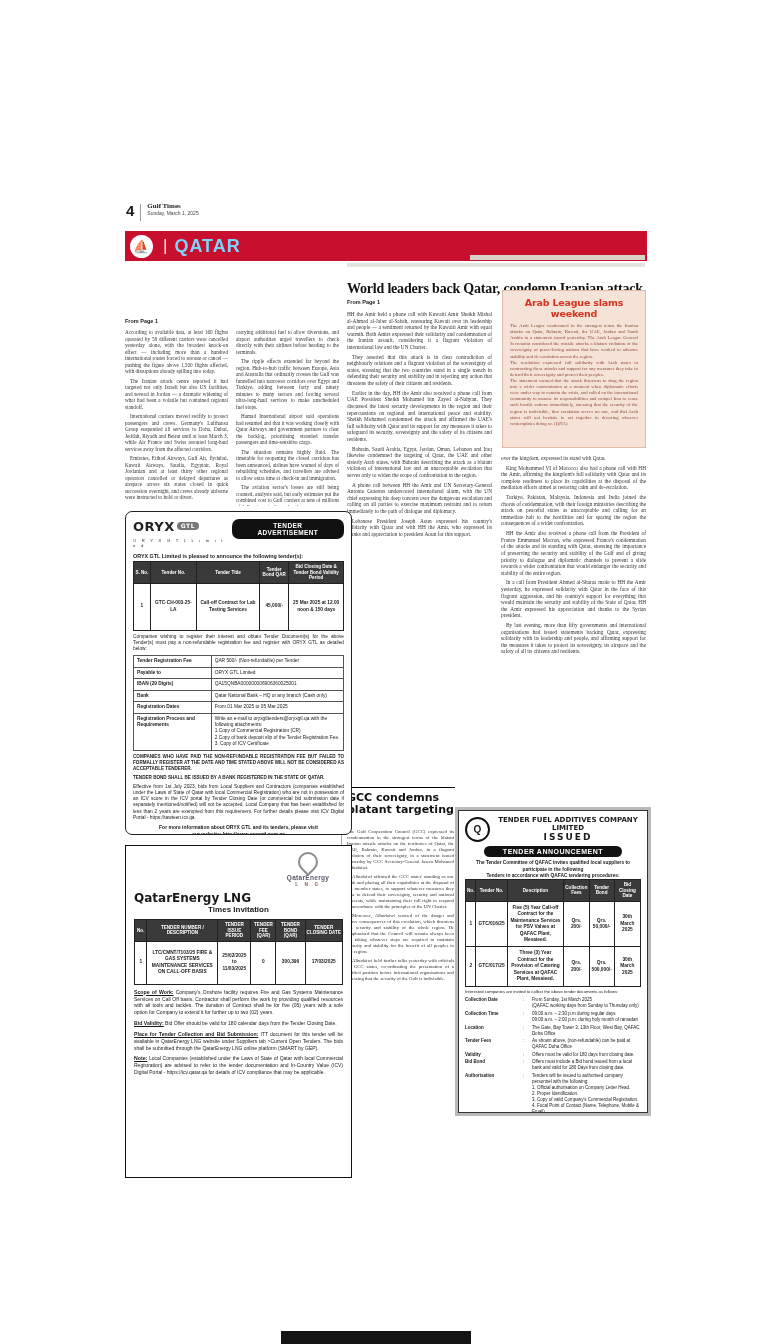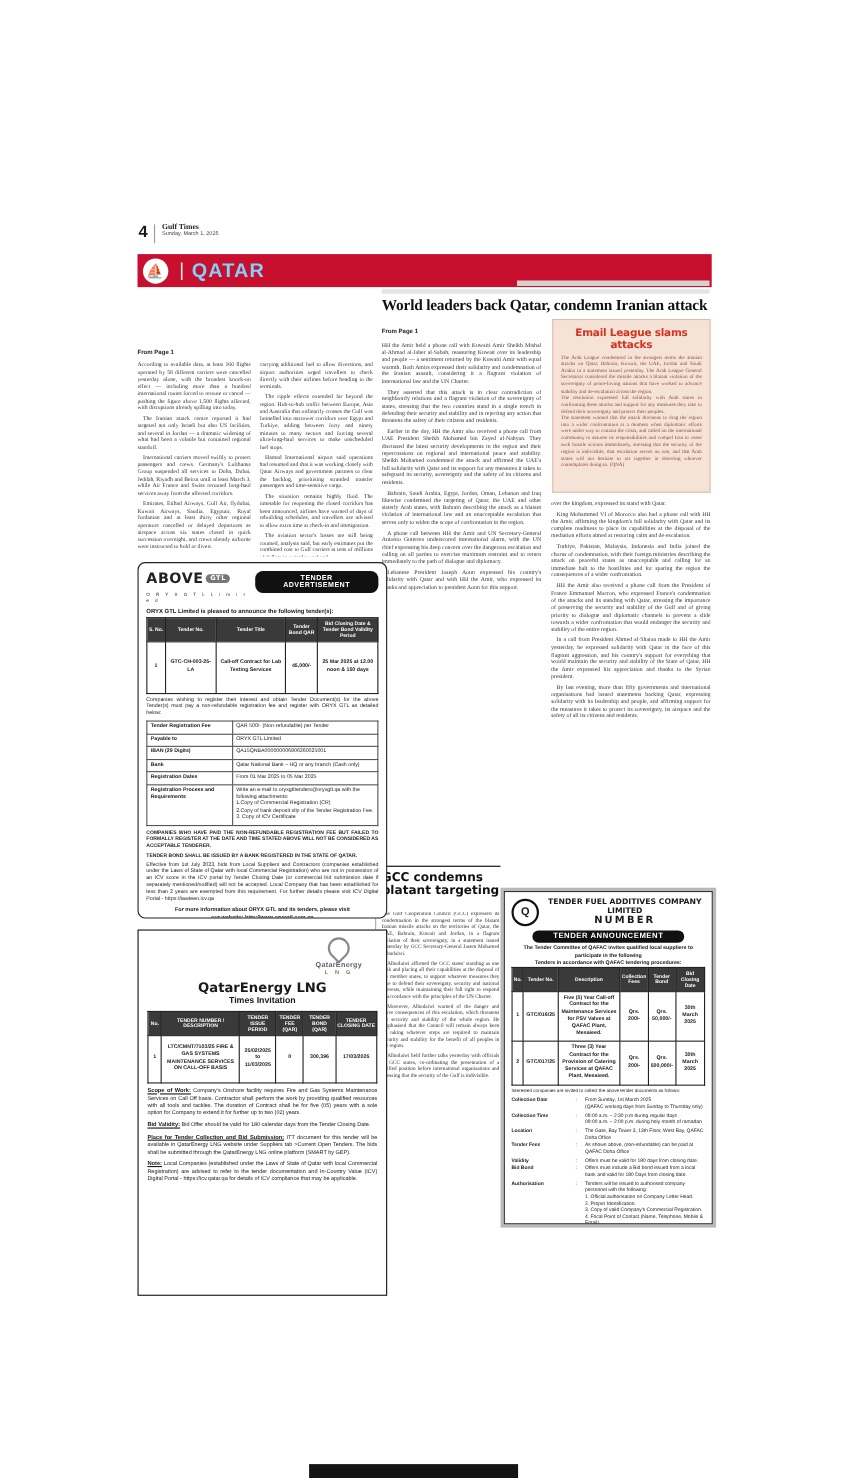--- a/index.html
+++ b/index.html
@@ -31,21 +31,21 @@
   .bodycol p{margin:0 0 3px 0;text-indent:5px;}
   .bodycol p:first-child{text-indent:0;}
 
   .atk-byline{left:125px;top:318px;}
   .atk-c1{left:125px;top:329px;width:103px;height:177px;}
   .atk-c2{left:236px;top:329px;width:103px;height:177px;}
 
   
   .bar1{left:470px;top:255px;width:175px;height:5px;background:#d6d2c9;}
   .bar2{left:347px;top:263px;width:298px;height:4px;background:#e6e4de;}
-  .hl2{left:347px;top:271px;width:300px;font-family:"Liberation Serif",serif;font-size:14px;
+  .hl2{left:347px;top:281px;width:300px;font-family:"Liberation Serif",serif;font-size:14px;
        font-weight:bold;color:#111;letter-spacing:-0.2px;}
   .wl-byline{left:347px;top:299px;}
   .wl-c1{left:347px;top:311px;width:145px;height:471px;font-size:5.3px;}
   .wl-c2{left:501px;top:455px;width:145px;height:327px;font-size:5.3px;}
 
   
   .arab-box{left:502px;top:290px;width:144px;height:158px;background:#f6e3d8;border:1px solid #e2bca9;
             box-sizing:border-box;padding:6px 7px;overflow:hidden;}
   .arab-title{color:#d5321f;font-weight:800;font-size:9.5px;text-align:center;margin:0 0 4px 0;
               font-family:"DejaVu Sans",sans-serif;letter-spacing:-0.2px;}
@@ -83,21 +83,21 @@
   .kv td:first-child{width:37%;font-weight:bold;}
   .capsp{font-size:4.6px;font-weight:bold;line-height:1.3;margin:3px 0;text-align:justify;}
   .oryx-footer{font-size:5px;font-weight:bold;text-align:center;line-height:1.4;margin-top:3px;}
 
   
   .qe-box{left:125px;top:845px;width:227px;height:333px;border:1.5px solid #111;padding:6px 8px;}
   .qe-logo{display:flex;flex-direction:column;align-items:center;margin-left:auto;width:70px;}
   .qe-drop{width:16px;height:16px;border:2px solid #8a8a8a;border-radius:50% 50% 50% 0;transform:rotate(-45deg);margin-bottom:2px;}
   .qe-name{font-size:6.5px;font-weight:bold;color:#5a5a6e;letter-spacing:0.3px;}
   .qe-lng{font-size:5px;font-weight:bold;color:#8a6a5a;letter-spacing:2.5px;}
-  .qe-title{text-align:center;font-size:12px;font-weight:800;margin-top:4px;font-family:"DejaVu Sans",sans-serif;}
+  .qe-title{text-align:left;font-size:12px;font-weight:800;margin-top:4px;font-family:"DejaVu Sans",sans-serif;}
   .qe-sub{text-align:center;font-size:8px;font-weight:bold;margin-bottom:5px;}
   .qe-sec{font-size:5px;line-height:1.35;text-align:justify;margin:4px 0;}
   .qe-sec b{text-decoration:underline;font-size:5.2px;}
 
   
   .qafac-box{left:458px;top:810px;width:190px;height:303px;border:1px solid #333;
              box-shadow:0 0 0 3px #b9b9b9;padding:5px 6px;}
   .qafac-head{display:flex;align-items:center;gap:5px;}
   .qafac-logo{width:21px;height:21px;border:2.5px solid #111;border-radius:50%;display:flex;
               align-items:center;justify-content:center;font-weight:800;font-size:10px;flex:0 0 auto;}
@@ -157,21 +157,21 @@
   <div class="abs bodycol wl-c1">
     <p>HH the Amir held a phone call with Kuwaiti Amir Sheikh Mishal al-Ahmad al-Jaber al-Sabah, reassuring Kuwait over its leadership and people — a sentiment returned by the Kuwaiti Amir with equal warmth. Both Amirs expressed their solidarity and condemnation of the Iranian assault, considering it a flagrant violation of international law and the UN Charter.</p>
     <p>They asserted that this attack is in clear contradiction of neighbourly relations and a flagrant violation of the sovereignty of states, stressing that the two countries stand in a single trench in defending their security and stability and in rejecting any action that threatens the safety of their citizens and residents.</p>
     <p>Earlier in the day, HH the Amir also received a phone call from UAE President Sheikh Mohamed bin Zayed al-Nahyan. They discussed the latest security developments in the region and their repercussions on regional and international peace and stability. Sheikh Mohamed condemned the attack and affirmed the UAE's full solidarity with Qatar and its support for any measures it takes to safeguard its security, sovereignty and the safety of its citizens and residents.</p>
     <p>Bahrain, Saudi Arabia, Egypt, Jordan, Oman, Lebanon and Iraq likewise condemned the targeting of Qatar, the UAE and other sisterly Arab states, with Bahrain describing the attack as a blatant violation of international law and an unacceptable escalation that serves only to widen the scope of confrontation in the region.</p>
     <p>A phone call between HH the Amir and UN Secretary-General Antonio Guterres underscored international alarm, with the UN chief expressing his deep concern over the dangerous escalation and calling on all parties to exercise maximum restraint and to return immediately to the path of dialogue and diplomacy.</p>
     <p>Lebanese President Joseph Aoun expressed his country's solidarity with Qatar and with HH the Amir, who expressed its thanks and appreciation to president Aoun for this support.</p>
   </div>
 
   <div class="abs arab-box">
-    <div class="arab-title">Email League slams attacks</div>
+    <div class="arab-title">Arab League slams weekend</div>
     <div class="arab-body">The Arab League condemned in the strongest terms the Iranian attacks on Qatar, Bahrain, Kuwait, the UAE, Jordan and Saudi Arabia in a statement issued yesterday. The Arab League General Secretariat considered the missile attacks a blatant violation of the sovereignty of peace-loving nations that have worked to advance stability and de-escalation across the region.
 The resolution expressed full solidarity with Arab states in confronting these attacks and support for any measures they take to defend their sovereignty and protect their peoples.
 The statement warned that the attack threatens to drag the region into a wider confrontation at a moment when diplomatic efforts were under way to contain the crisis, and called on the international community to assume its responsibilities and compel Iran to cease such hostile actions immediately, stressing that the security of the region is indivisible, that escalation serves no one, and that Arab states will not hesitate to act together in deterring whoever contemplates doing so. (QNA)</div>
   </div>
 
   <div class="abs bodycol wl-c2">
     <p>over the kingdom, expressed its stand with Qatar.</p>
     <p>King Mohammed VI of Morocco also had a phone call with HH the Amir, affirming the kingdom's full solidarity with Qatar and its complete readiness to place its capabilities at the disposal of the mediation efforts aimed at restoring calm and de-escalation.</p>
     <p>Turkiye, Pakistan, Malaysia, Indonesia and India joined the chorus of condemnation, with their foreign ministries describing the attack on peaceful states as unacceptable and calling for an immediate halt to the hostilities and for sparing the region the consequences of a wider confrontation.</p>
     <p>HH the Amir also received a phone call from the President of France Emmanuel Macron, who expressed France's condemnation of the attacks and its standing with Qatar, stressing the importance of preserving the security and stability of the Gulf and of giving priority to dialogue and diplomatic channels to prevent a slide towards a wider confrontation that would endanger the security and stability of the entire region.</p>
@@ -184,21 +184,21 @@
   <div class="abs bodycol gcc-col">
     <p>The Gulf Cooperation Council (GCC) expressed its condemnation in the strongest terms of the blatant Iranian missile attacks on the territories of Qatar, the UAE, Bahrain, Kuwait and Jordan, in a flagrant violation of their sovereignty, in a statement issued yesterday by GCC Secretary-General Jasem Mohamed Albudaiwi.</p>
     <p>Albudaiwi affirmed the GCC states' standing as one rank and placing all their capabilities at the disposal of the member states, to support whatever measures they take to defend their sovereignty, security and national interests, while maintaining their full right to respond in accordance with the principles of the UN Charter.</p>
     <p>Moreover, Albudaiwi warned of the danger and grave consequences of this escalation, which threatens the security and stability of the whole region. He emphasised that the Council will remain always keen on taking whatever steps are required to maintain security and stability for the benefit of all peoples in the region.</p>
     <p>Albudaiwi held further talks yesterday with officials of GCC states, co-ordinating the presentation of a unified position before international organisations and stressing that the security of the Gulf is indivisible.</p>
   </div>
 
   <div class="abs adbox oryx-box">
     <div class="oryx-head">
       <div>
-        <span class="oryx-brand"><span>ABOVE</span><span class="oryx-gtl">GTL</span></span>
+        <span class="oryx-brand"><span>ORYX</span><span class="oryx-gtl">GTL</span></span>
         <div class="oryx-cap">O R Y X   G T L   L i m i t e d</div>
       </div>
       <div class="pill oryx-pill">TENDER ADVERTISEMENT</div>
     </div>
     <div class="oryx-intro">ORYX GTL Limited is pleased to announce the following tender(s):</div>
     <table>
       <tbody>
           <tr class="dth">
         <th style="width:8%">S. No.</th>
         <th style="width:22%">Tender No.</th>
@@ -288,21 +288,21 @@
     <div class="qe-sec"><b>Bid Validity:</b> <span>Bid Offer should be valid for 180 calendar days from the Tender Closing Date.</span></div>
     <div class="qe-sec"><b>Place for Tender Collection and Bid Submission:</b> <span>ITT document for this tender will be available in QatarEnergy LNG website under Suppliers tab &gt;Current Open Tenders. The bids shall be submitted through the QatarEnergy LNG online platform (SMART by GEP).</span></div>
     <div class="qe-sec"><b>Note:</b> <span>Local Companies (established under the Laws of State of Qatar with local Commercial Registration) are advised to refer to the tender documentation and In-Country Value (ICV) Digital Portal - https://icv.qatar.qa for details of ICV compliance that may be applicable.</span></div>
   </div>
 
   <div class="abs adbox qafac-box">
     <div class="qafac-head">
       <div class="qafac-logo">Q</div>
       <div class="qafac-names">
         <div class="qafac-co">TENDER FUEL ADDITIVES COMPANY LIMITED</div>
-        <div class="qafac-abbr">NUMBER</div>
+        <div class="qafac-abbr">ISSUED</div>
       </div>
     </div>
     <div class="pill qafac-pill">TENDER ANNOUNCEMENT</div>
     <div class="qafac-intro">
       <div>The Tender Committee of QAFAC invites qualified local suppliers to</div>
       <div>participate in the following</div>
       <div>Tenders in accordance with QAFAC tendering procedures:</div>
     </div>
     <table>
       <tbody>

